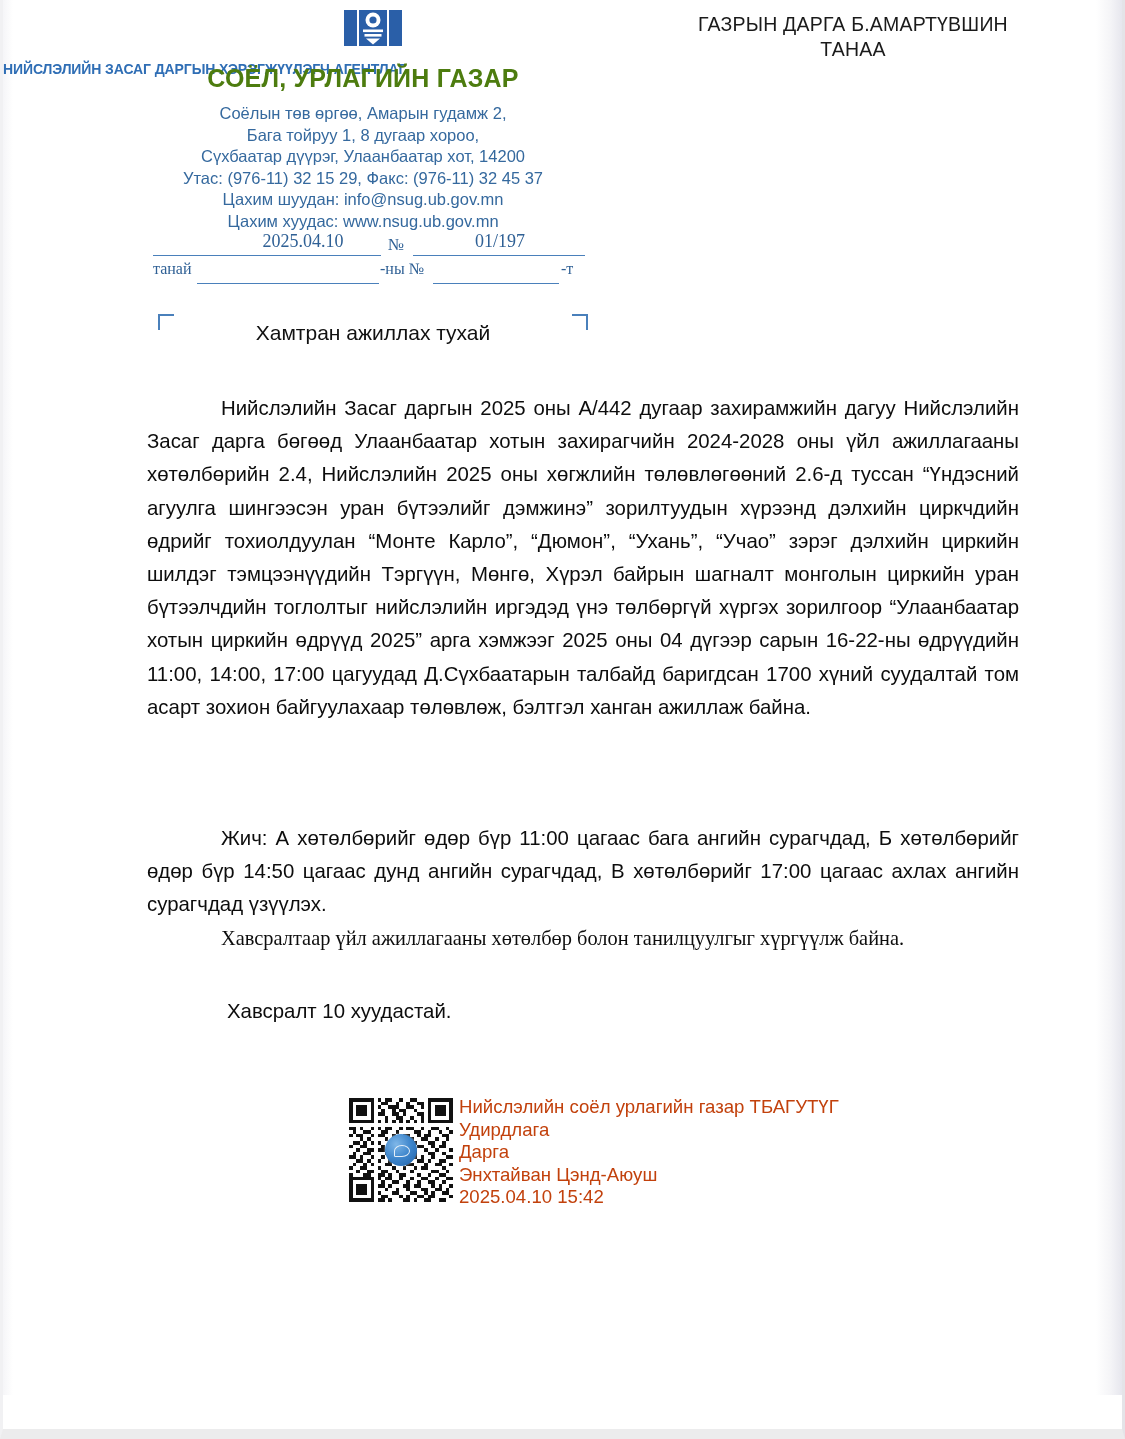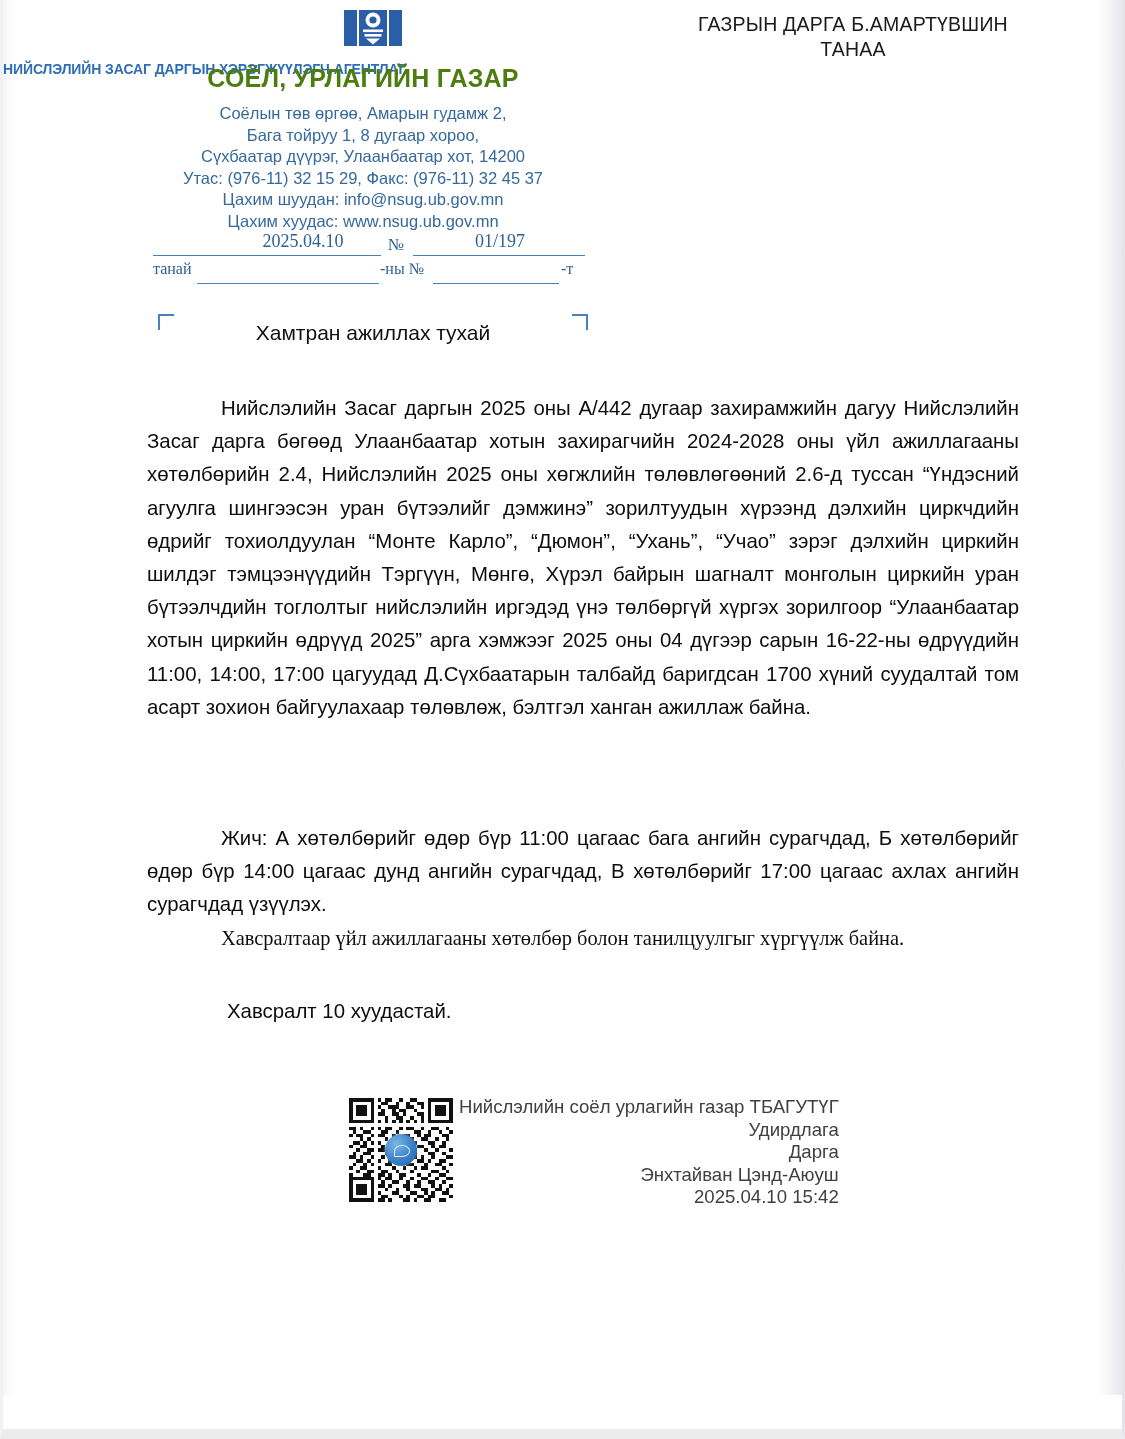--- a/index.html
+++ b/index.html
@@ -240,23 +240,22 @@
     height: 10px;
     border: 1.5px solid rgba(255,255,255,0.85);
     border-radius: 50% 50% 50% 10%;
   }
   .sig-lines {
     position: absolute;
     left: 110px;
     top: -2px;
     font-size: 18.6px;
     line-height: 22.6px;
-    color: #404040;
+    color: #c2410c;
     white-space: nowrap;
-    text-align: right;
   }
 </style>
 </head>
 <body>
 
 <div id="page">
 
   <div class="edge-shade-left"></div>
   <div class="edge-shade-right"></div>
 
@@ -312,21 +311,21 @@
     <span class="bracket tr"></span>
     <div class="subject-text">Хамтран ажиллах тухай</div>
   </div>
 
   <div class="body-text" id="para-1">
     <p>Нийслэлийн Засаг даргын 2025 оны А/442 дугаар захирамжийн дагуу Нийслэлийн Засаг дарга бөгөөд Улаанбаатар хотын захирагчийн 2024-2028 оны үйл ажиллагааны хөтөлбөрийн 2.4, Нийслэлийн 2025 оны хөгжлийн төлөвлөгөөний 2.6-д туссан “Үндэсний агуулга шингээсэн уран бүтээлийг дэмжинэ” зорилтуудын хүрээнд дэлхийн циркчдийн өдрийг тохиолдуулан “Монте Карло”, “Дюмон”, “Ухань”, “Учао” зэрэг дэлхийн циркийн шилдэг тэмцээнүүдийн Тэргүүн, Мөнгө, Хүрэл байрын шагналт монголын циркийн уран бүтээлчдийн тоглолтыг нийслэлийн иргэдэд үнэ төлбөргүй хүргэх зорилгоор “Улаанбаатар хотын циркийн өдрүүд 2025” арга хэмжээг 2025 оны 04 дүгээр сарын 16-22-ны өдрүүдийн 11:00, 14:00, 17:00 цагуудад Д.Сүхбаатарын талбайд баригдсан 1700 хүний суудалтай том асарт зохион байгуулахаар төлөвлөж, бэлтгэл ханган ажиллаж байна.</p>
   </div>
 
 
   <div class="body-text" id="para-3">
-    <p>Жич: А хөтөлбөрийг өдөр бүр 11:00 цагаас  бага ангийн сурагчдад, Б хөтөлбөрийг өдөр бүр 14:00 цагаас дунд ангийн сурагчдад, В хөтөлбөрийг 17:00 цагаас ахлах ангийн сурагчдад үзүүлэх.</p>
+    <p>Жич: А хөтөлбөрийг өдөр бүр 11:00 цагаас  бага ангийн сурагчдад, Б хөтөлбөрийг өдөр бүр 14:50 цагаас дунд ангийн сурагчдад, В хөтөлбөрийг 17:00 цагаас ахлах ангийн сурагчдад үзүүлэх.</p>
   </div>
 
   <div class="body-text" id="para-4">
     <p>Хавсралтаар үйл ажиллагааны хөтөлбөр болон танилцуулгыг хүргүүлж байна.</p>
   </div>
 
   <div class="body-text" id="para-5">
     <p class="no-indent-last">Хавсралт 10 хуудастай.</p>
   </div>
 

